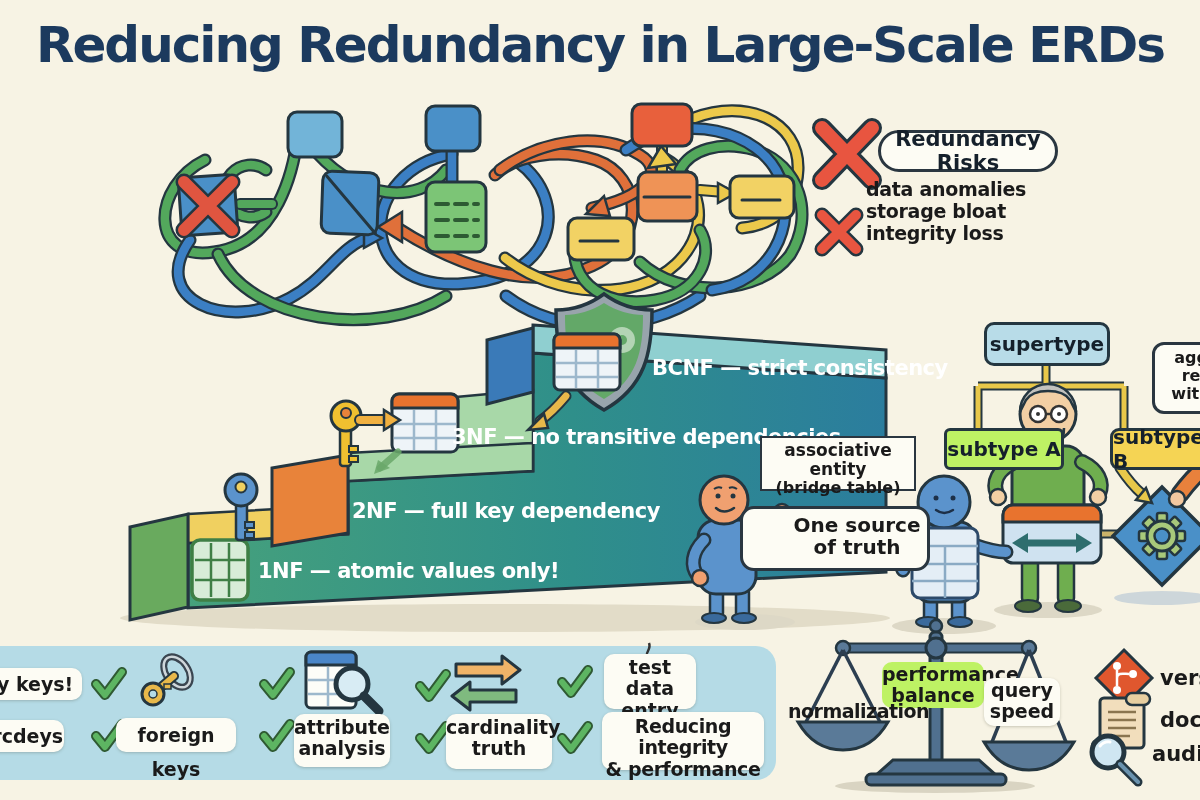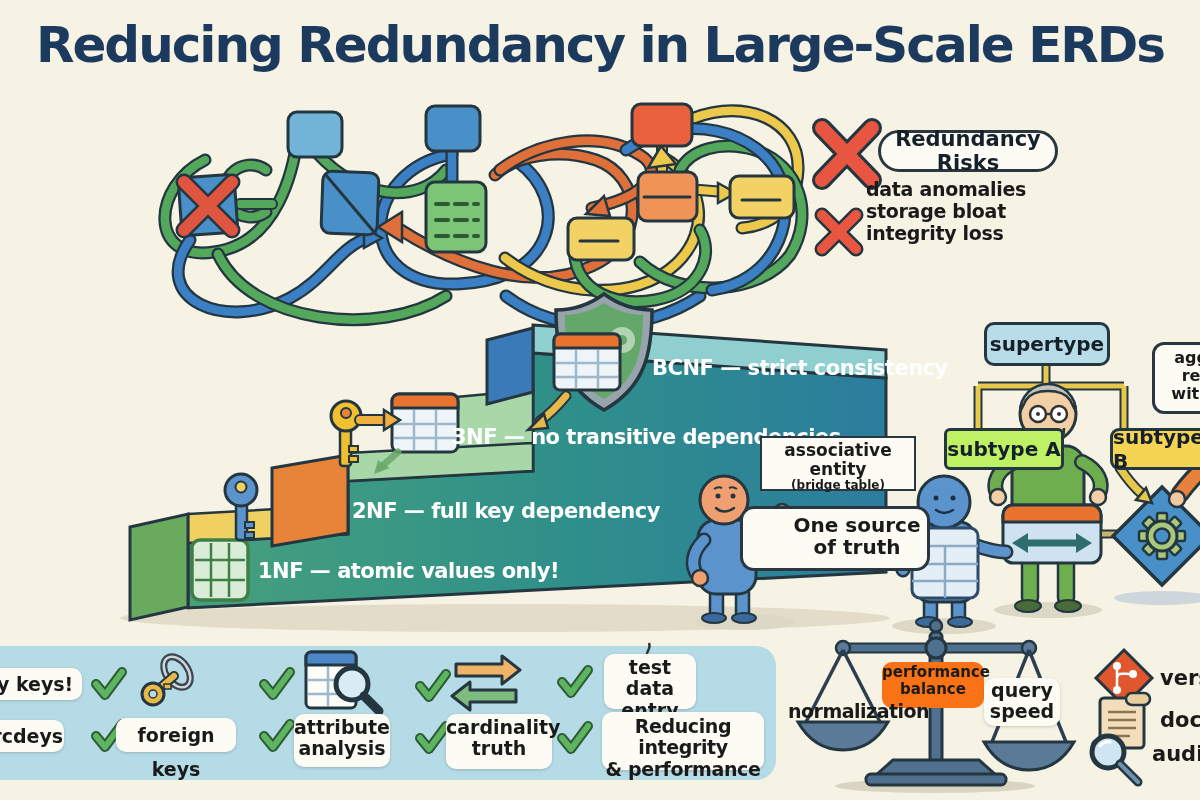--- a/index.html
+++ b/index.html
@@ -422,21 +422,21 @@
 
   <div class="abs title">Reducing Redundancy in Large-Scale ERDs</div>
 
   <div class="abs pill bordered boxlbl" style="left:878px;top:130px;width:174px;height:36px;border-radius:21px;font-size:21px;">Redundancy Risks</div>
   <div class="abs lbl" style="left:866px;top:178px;font-size:19px;letter-spacing:-0.3px;">data anomalies</div>
   <div class="abs lbl" style="left:866px;top:200px;font-size:19px;letter-spacing:-0.3px;">storage bloat</div>
   <div class="abs lbl" style="left:866px;top:222px;font-size:19px;letter-spacing:-0.3px;">integrity loss</div>
 
   <div class="abs pill bordered" style="left:760px;top:412px;width:152px;height:48px;border-radius:0;border-width:2.5px;padding-top:3px;margin-top:24px;">
     <div class="line1" style="font-size:17px;">associative entity</div>
-    <div class="line2" style="font-size:12px;">(bridge table)</div>
+    <div class="line2" style="font-size:16px;">(bridge table)</div>
   </div>
   <div class="abs pill bordered" style="left:740px;top:506px;width:140px;height:54px;border-radius:14px;padding-top:5px;padding-left:44px;">
     <div class="line1" style="font-size:20px;">One source</div>
     <div class="line2" style="font-size:20px;">of truth</div>
   </div>
   <div class="abs pill bordered" style="left:1152px;top:342px;width:72px;height:62px;border-radius:12px;padding-top:4px;">
     <div class="line1" style="font-size:16px;">agg</div>
     <div class="line2" style="font-size:16px;">re</div>
     <div class="line3" style="font-size:16px;">with</div>
   </div>
@@ -458,21 +458,21 @@
   </div>
   <div class="abs pill" style="left:604px;top:654px;width:92px;height:52px;padding-top:3px;font-size:19px;">
     <div class="line1">test data</div>
     <div class="line2">entry</div>
   </div>
   <div class="abs pill" style="left:602px;top:712px;width:162px;height:54px;padding-top:4px;font-size:19px;letter-spacing:-0.4px;">
     <div class="line1">Reducing integrity</div>
     <div class="line2">&amp; performance</div>
   </div>
 
-  <div class="abs pill" style="left:882px;top:662px;width:102px;height:44px;padding-top:2px;font-size:15px;background:#f97316;box-shadow:none;z-index:3;">
+  <div class="abs pill" style="left:882px;top:662px;width:102px;height:44px;padding-top:2px;font-size:19px;background:#bef264;box-shadow:none;z-index:3;">
     <div class="line1">performance</div>
     <div class="line2">balance</div>
   </div>
   <div class="abs lbl" style="left:788px;top:700px;width:116px;text-align:center;font-size:19px;letter-spacing:-0.5px;">normalization</div>
   <div class="abs pill" style="left:984px;top:678px;width:76px;height:46px;padding-top:2px;font-size:19px;">
     <div class="line1">query</div>
     <div class="line2">speed</div>
   </div>
 
   <div class="abs lbl" style="left:1160px;top:666px;font-size:21px;white-space:nowrap;">versio</div>

